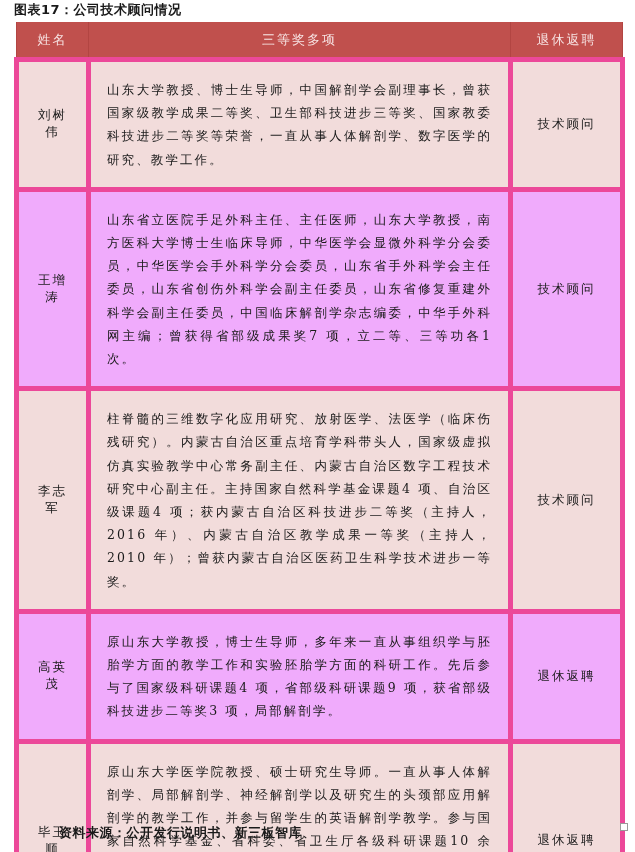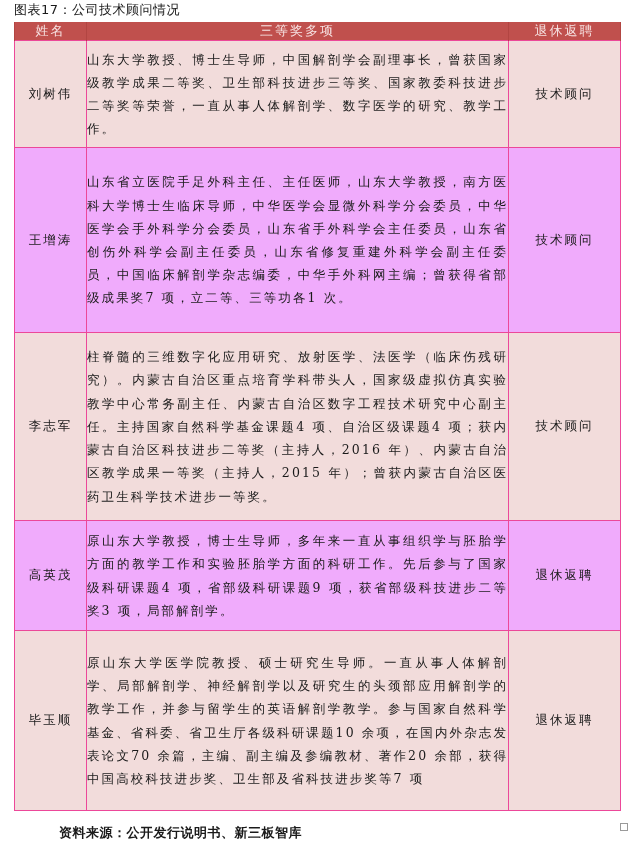--- a/index.html
+++ b/index.html
@@ -1,25 +1,25 @@
 <!DOCTYPE html>
 <html><head>
 <meta charset="utf-8">
 <style>
   html, body { margin: 0; padding: 0; background: #ffffff; }
   body { width: 635px; height: 852px; position: relative; overflow: hidden;
          font-family: "DejaVu Serif", "Liberation Serif", serif; color: #1a1a1a; }
-  .title { position: absolute; left: 14px; top: 1px; font-size: 13px; font-weight: normal;
+  .title { position: absolute; left: 14px; top: 1px; font-size: 13px; font-weight: bold;
            font-family: "DejaVu Sans", "Liberation Sans", sans-serif; letter-spacing: 0.5px; text-align: center; }
   table.main { position: absolute; left: 14px; top: 22px; width: 606px; border-collapse: collapse;
                table-layout: fixed; }
   table.main th { background: #c0504d; color: #f7e3e3; font-weight: normal; font-size: 13px;
-                  height: 18px; padding: 0; border-left: 1px solid #b24542; border-right: 1px solid #b24542;
+                  height: 35px; padding: 0; border-left: 1px solid #b24542; border-right: 1px solid #b24542;
                   letter-spacing: 2px; }
-  table.main td { border: 1px solid #ec4899; font-size: 12.5px; vertical-align: middle; padding: 0; }
+  table.main td { border: 5px solid #ec4899; font-size: 12.5px; vertical-align: middle; padding: 16px; }
   td.name, td.mode { text-align: center; letter-spacing: 2px; font-family: Liberation Serif, serif; }
   td.desc { padding: 4px 8px 4px 10px; line-height: 23.2px; letter-spacing: 2.1px; text-align: justify; }
   tr.pink td { background: #f2dcdb; }
   tr.white td { background: #f0abfc; }
   .source { position: absolute; left: 14px; top: 824px; font-size: 13px; font-weight: bold;
             font-family: "DejaVu Sans", "Liberation Sans", sans-serif; letter-spacing: 0.5px; margin-left: 45px; }
   .handle { position: absolute; left: 620px; top: 823px; width: 6px; height: 6px;
             border: 1px solid #9a9a9a; background: #fff; }
 </style>
 </head>
@@ -46,21 +46,21 @@
       <td class="desc">山东大学教授、博士生导师，中国解剖学会副理事长，曾获国家级教学成果二等奖、卫生部科技进步三等奖、国家教委科技进步二等奖等荣誉，一直从事人体解剖学、数字医学的研究、教学工作。</td>
       <td class="mode">技术顾问</td>
     </tr>
     <tr class="white" style="height:185px">
       <td class="name">王增涛</td>
       <td class="desc">山东省立医院手足外科主任、主任医师，山东大学教授，南方医科大学博士生临床导师，中华医学会显微外科学分会委员，中华医学会手外科学分会委员，山东省手外科学会主任委员，山东省创伤外科学会副主任委员，山东省修复重建外科学会副主任委员，中国临床解剖学杂志编委，中华手外科网主编；曾获得省部级成果奖7 项，立二等、三等功各1 次。</td>
       <td class="mode">技术顾问</td>
     </tr>
     <tr class="pink" style="height:188px">
       <td class="name">李志军</td>
-      <td class="desc">柱脊髓的三维数字化应用研究、放射医学、法医学（临床伤残研究）。内蒙古自治区重点培育学科带头人，国家级虚拟仿真实验教学中心常务副主任、内蒙古自治区数字工程技术研究中心副主任。主持国家自然科学基金课题4 项、自治区级课题4 项；获内蒙古自治区科技进步二等奖（主持人，2016 年）、内蒙古自治区教学成果一等奖（主持人，2015 年）；曾获内蒙古自治区医药卫生科学技术进步一等奖。</td>
+      <td class="desc">柱脊髓的三维数字化应用研究、放射医学、法医学（临床伤残研究）。内蒙古自治区重点培育学科带头人，国家级虚拟仿真实验教学中心常务副主任、内蒙古自治区数字工程技术研究中心副主任。主持国家自然科学基金课题4 项、自治区级课题4 项；获内蒙古自治区科技进步二等奖（主持人，2016 年）、内蒙古自治区教学成果一等奖（主持人，2010 年）；曾获内蒙古自治区医药卫生科学技术进步一等奖。</td>
       <td class="mode">技术顾问</td>
     </tr>
     <tr class="white" style="height:110px">
       <td class="name">高英茂</td>
       <td class="desc">原山东大学教授，博士生导师，多年来一直从事组织学与胚胎学方面的教学工作和实验胚胎学方面的科研工作。先后参与了国家级科研课题4 项，省部级科研课题9 项，获省部级科技进步二等奖3 项，局部解剖学。</td>
       <td class="mode">退休返聘</td>
     </tr>
     <tr class="pink" style="height:180px">
       <td class="name">毕玉顺</td>
       <td class="desc">原山东大学医学院教授、硕士研究生导师。一直从事人体解剖学、局部解剖学、神经解剖学以及研究生的头颈部应用解剖学的教学工作，并参与留学生的英语解剖学教学。参与国家自然科学基金、省科委、省卫生厅各级科研课题10 余项，在国内外杂志发表论文70 余篇，主编、副主编及参编教材、著作20 余部，获得中国高校科技进步奖、卫生部及省科技进步奖等7 项</td>

